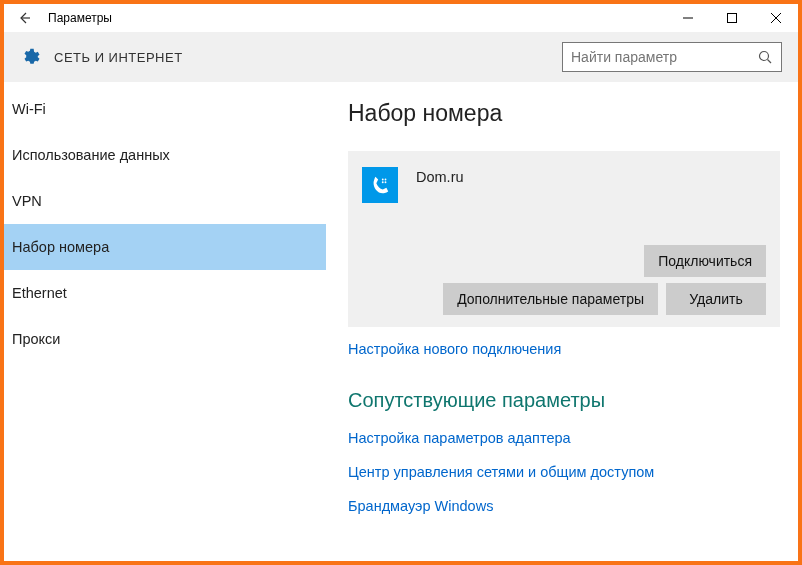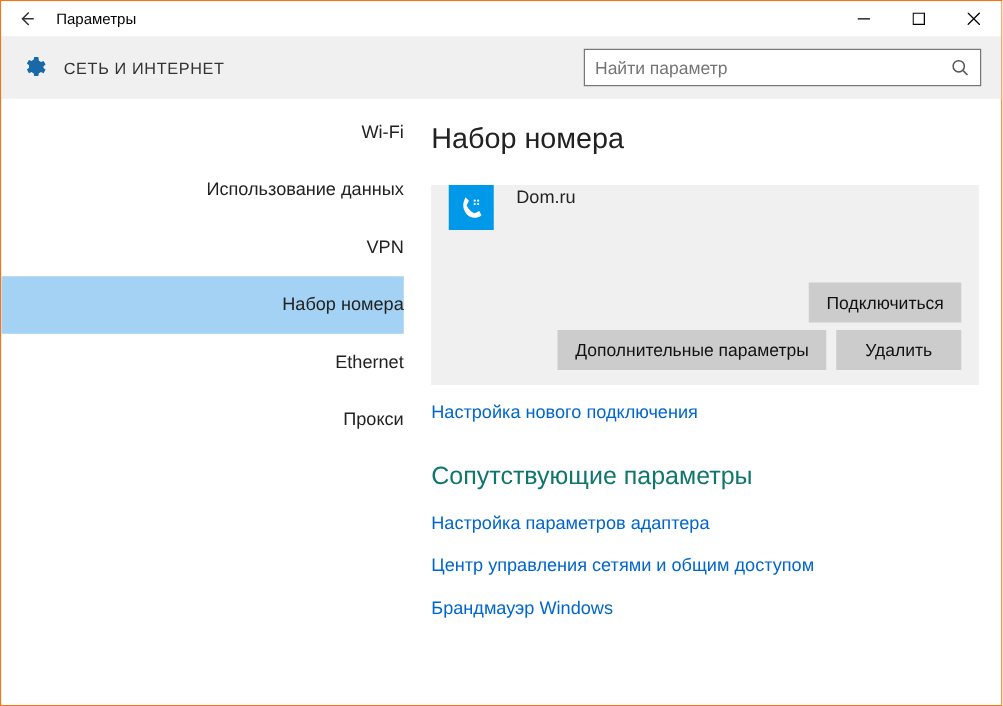--- a/index.html
+++ b/index.html
@@ -1,44 +1,44 @@
 <!DOCTYPE html>
 <html><head>
 <meta charset="utf-8">
 <style>
   * { box-sizing: border-box; margin: 0; padding: 0; font-family: "Segoe UI", Arial, sans-serif; }
   body { width: 802px; height: 565px; background: #fff; overflow: hidden; }
-  .window { width: 100%; height: 100%; border: 1px solid #f97316; display: flex; flex-direction: column; background: #fff; }
+  .window { width: 100%; height: 100%; border: 4px solid #f97316; display: flex; flex-direction: column; background: #fff; }
 
   
   .titlebar { height: 28px; background: #fff; display: flex; align-items: center; padding-left: 6px; }
   .back-btn { width: 28px; height: 28px; display: flex; align-items: center; justify-content: center; font-size: 16px; color: #333; cursor: pointer; }
   .app-title { font-size: 12px; color: #000; margin-left: 10px; flex: 1; }
   .win-controls { display: flex; }
   .win-btn { width: 44px; height: 28px; display: flex; align-items: center; justify-content: center; cursor: pointer; }
   .win-btn svg { pointer-events: none; }
 
   
   .header { height: 50px; background: #f0f0f0; display: flex; align-items: center; padding: 0 16px; }
   .gear { width: 20px; height: 20px; color: #1968a8; display: flex; align-items: center; justify-content: center; }
   .cat-title { font-size: 13px; letter-spacing: 0.5px; color: #333; margin-left: 14px; flex: 1; }
-  .search-box { width: 318px; height: 30px; border: 1px solid #777; background: #fff; display: flex; align-items: center; padding: 0 8px; }
+  .search-box { width: 220px; height: 30px; border: 1px solid #777; background: #fff; display: flex; align-items: center; padding: 0 8px; }
   .search-box input { flex: 1; border: none; outline: none; font-size: 14px; color: #666; background: transparent; }
   .search-ico { width: 16px; color: #555; display: flex; align-items: center; justify-content: center; }
 
   
   .body { flex: 1; display: flex; overflow: hidden; }
   .sidebar { width: 322px; background: #fff; padding-top: 4px; }
-  .side-item { height: 46px; display: flex; align-items: center; padding-left: 8px; font-size: 14.5px; color: #222; cursor: pointer; justify-content: flex-end; }
+  .side-item { height: 46px; display: flex; align-items: center; padding-left: 8px; font-size: 14.5px; color: #222; cursor: pointer; }
   .side-item.selected { background: #a4d2f4; }
 
   .main { flex: 1; padding: 18px 18px 0 22px; overflow: auto; }
   .page-title { font-size: 23px; font-weight: 400; color: #222; margin-bottom: 24px; }
 
-  .conn-card { background: #f0f0f0; padding: 0 14px 12px 14px; margin-bottom: 14px; }
+  .conn-card { background: #f0f0f0; padding: 16px 14px 12px 14px; margin-bottom: 14px; }
   .conn-row { display: flex; align-items: flex-start; }
   .conn-icon { width: 36px; height: 36px; background: #0098e9; display: flex; align-items: center; justify-content: center; }
   .conn-name { font-size: 14.5px; color: #222; margin-left: 18px; margin-top: 2px; }
   .btn-row { display: flex; justify-content: flex-end; gap: 8px; margin-top: 42px; }
   .btn-row2 { margin-top: 6px; align-items: center; }
   .btn { background: #cccccc; border: none; padding: 8px 14px; font-size: 14px; color: #111; cursor: pointer; min-width: 100px; }
 
   .link { color: #0066cc; font-size: 14.5px; margin-bottom: 18px; display: block; cursor: pointer; }
   .section-title { font-size: 20px; font-weight: 400; color: #0f766e; margin-top: 32px; margin-bottom: 18px; }
 </style>

